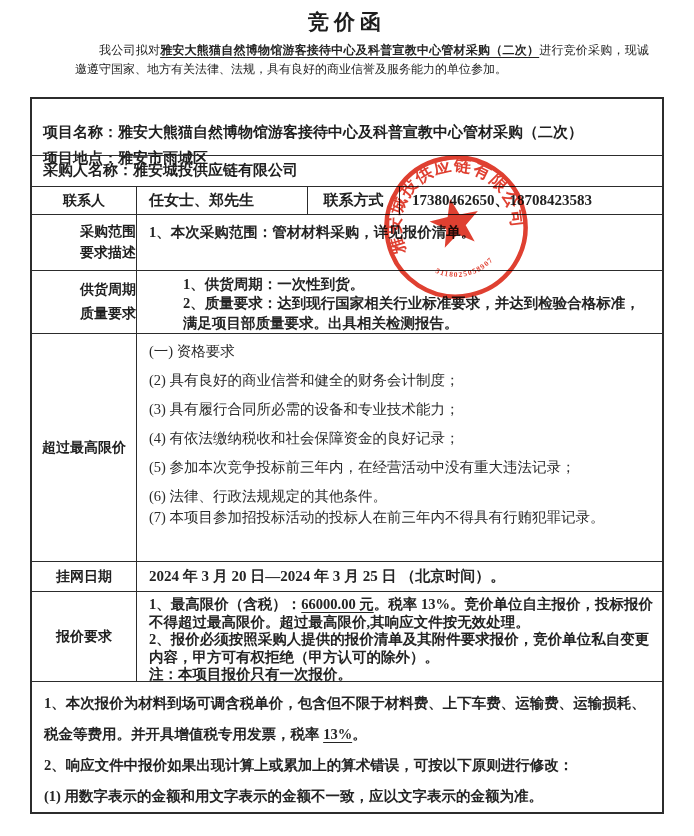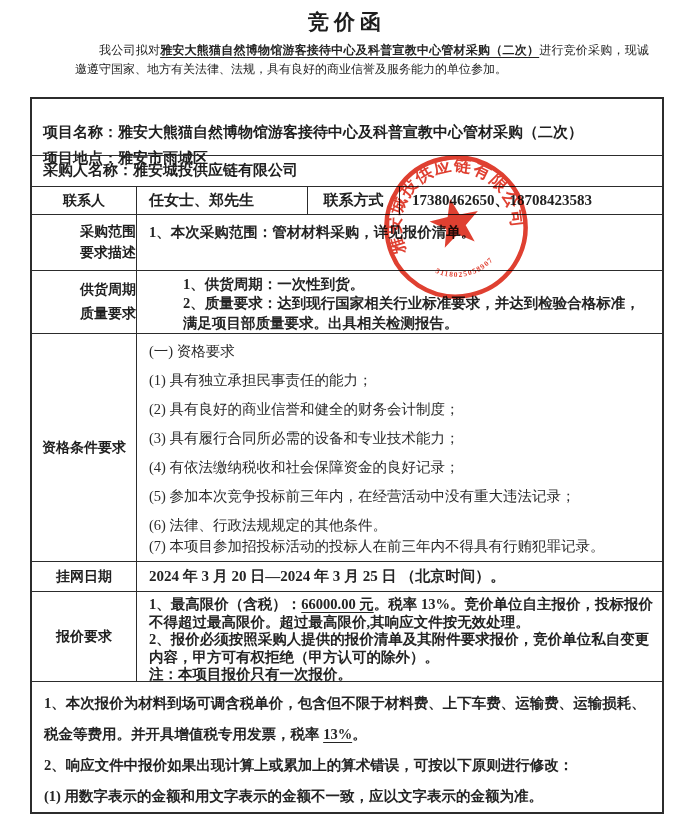--- a/index.html
+++ b/index.html
@@ -118,24 +118,23 @@
       <div>供货周期</div>
       <div>质量要求</div>
     </div>
     <div class="content-cell">
       <p>1、供货周期：一次性到货。</p>
       <p>2、质量要求：达到现行国家相关行业标准要求，并达到检验合格标准，满足项目部质量要求。出具相关检测报告。</p>
     </div>
   </div>
 
   <div class="row r6">
-    <div class="label-cell">资格条件要求</div>
+    <div class="label-cell">超过最高限价</div>
     <div class="content-cell">
       <p class="q-item">(一) 资格要求</p>
-      <p class="q-item">(1) 具有独立承担民事责任的能力；</p>
       <p class="q-item">(2) 具有良好的商业信誉和健全的财务会计制度；</p>
       <p class="q-item">(3) 具有履行合同所必需的设备和专业技术能力；</p>
       <p class="q-item">(4) 有依法缴纳税收和社会保障资金的良好记录；</p>
       <p class="q-item">(5) 参加本次竞争投标前三年内，在经营活动中没有重大违法记录；</p>
       <p class="q-item tight">(6) 法律、行政法规规定的其他条件。</p>
       <p class="q-item last">(7) 本项目参加招投标活动的投标人在前三年内不得具有行贿犯罪记录。</p>
     </div>
   </div>
 
   <div class="row r7">

